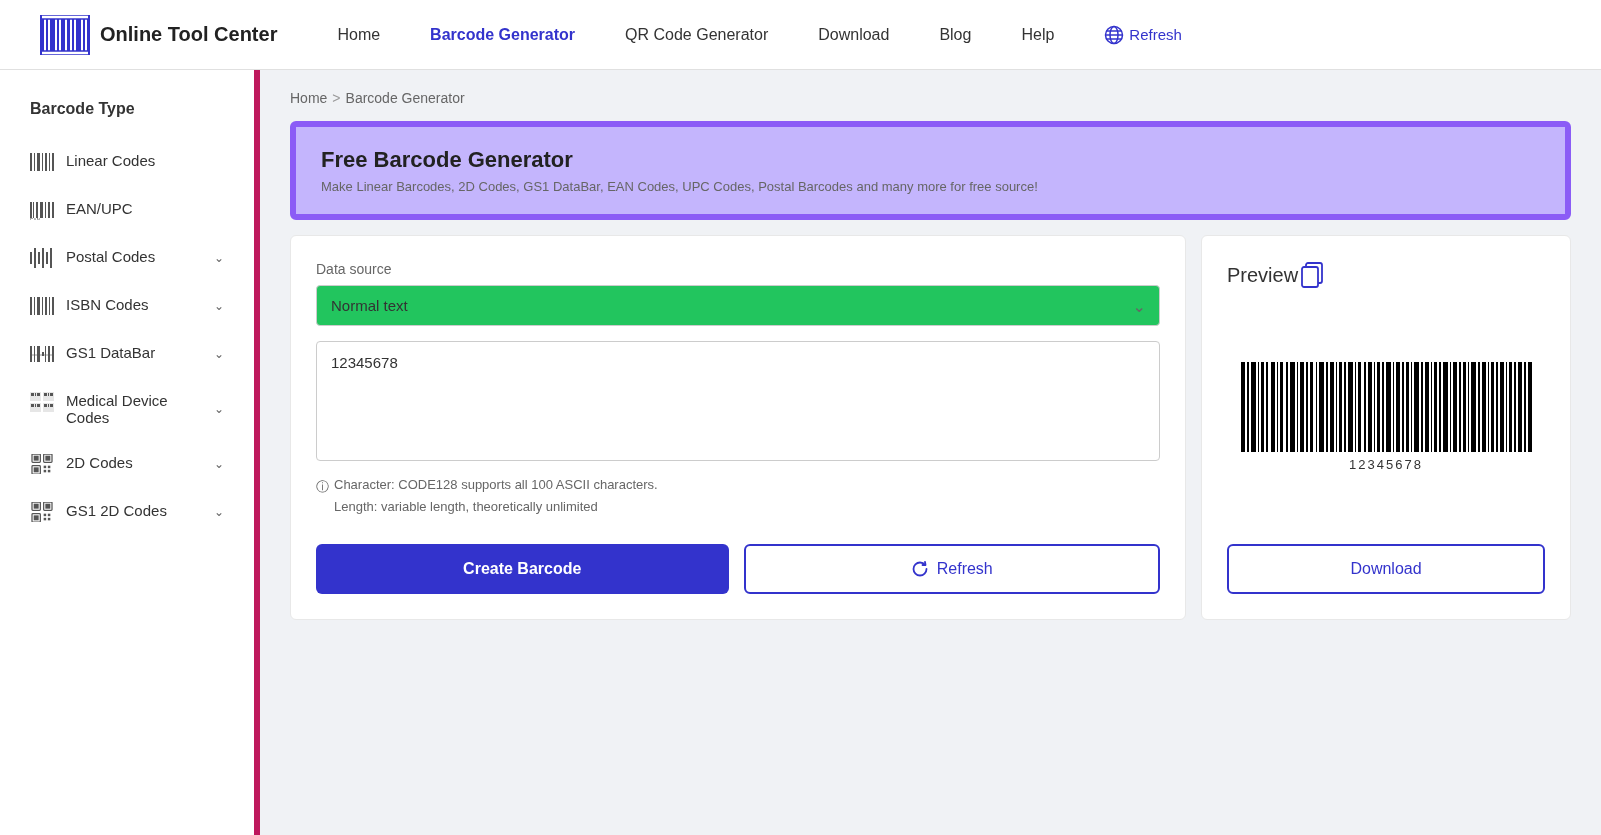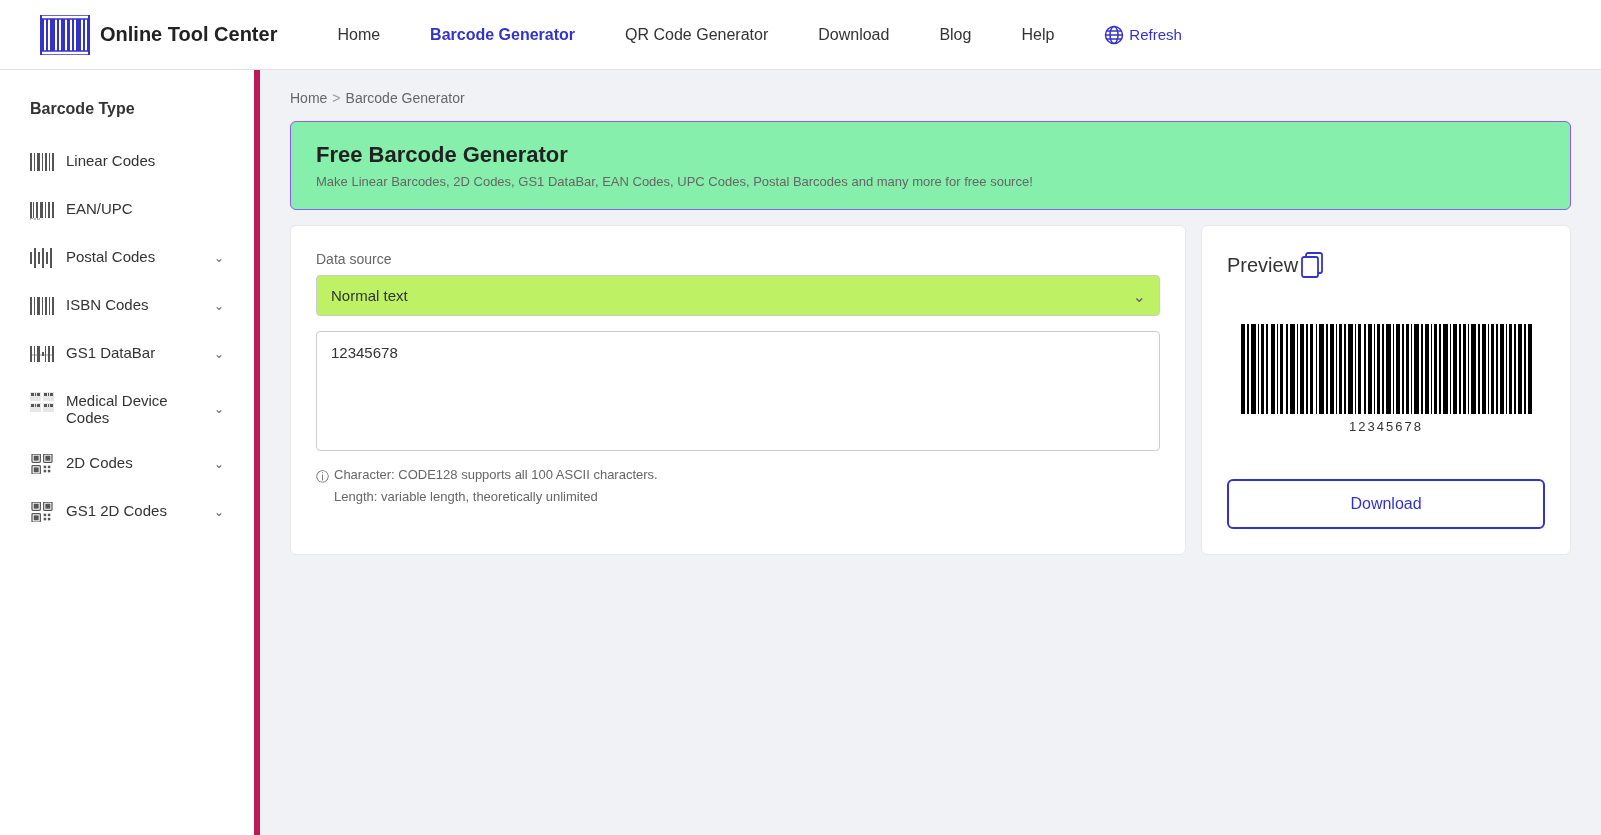--- a/index.html
+++ b/index.html
@@ -116,25 +116,25 @@
       gap: 5px;
     }
     .breadcrumb-link {
       color: #666;
       cursor: pointer;
     }
     .breadcrumb-separator { color: #999; }
     .breadcrumb-current { color: #666; }
 
     .hero-box {
-      background: #86efac;
+      background: #c4b5fd;
       border-radius: 6px;
       padding: 20px 25px;
       margin-bottom: 15px;
-      border: 1px solid #8b5cf6;
+      border: 6px solid #8b5cf6;
     }
     .hero-title {
       font-size: 22px;
       font-weight: bold;
       color: #222;
       margin-bottom: 6px;
     }
     .hero-desc {
       font-size: 13px;
       color: #666;
@@ -180,21 +180,21 @@
       width: 100%;
       margin-bottom: 15px;
     }
     .select-wrapper select {
       width: 100%;
       border: 1px solid #ccc;
       border-radius: 4px;
       padding: 11px 14px;
       font-size: 15px;
       color: #333;
-      background: #bef264;
+      background: #22c55e;
       cursor: pointer;
       appearance: none;
       outline: none;
     }
     .select-arrow {
       position: absolute;
       right: 14px;
       top: 50%;
       transform: translateY(-50%);
       pointer-events: none;
@@ -535,20 +535,30 @@
         <div class="info-text">
           <div class="info-row">
             <span class="info-icon">ⓘ</span>
             <span>Character: CODE128 supports all 100 ASCII characters.</span>
           </div>
           <div class="info-row" style="padding-left:18px;">
             <span>Length: variable length, theoretically unlimited</span>
           </div>
         </div>
 
+        <div class="buttons-row">
+          <button class="btn-create">Create Barcode</button>
+          <button class="btn-refresh">
+            <svg width="18" height="18" viewBox="0 0 18 18" fill="none" xmlns="http://www.w3.org/2000/svg">
+              <path d="M15.5 9A6.5 6.5 0 1 1 9 2.5c2.1 0 3.97.99 5.2 2.53" stroke="#3333cc" stroke-width="1.8" stroke-linecap="round"></path>
+              <polyline points="14,2 14.5,5 11.5,5" fill="none" stroke="#3333cc" stroke-width="1.8" stroke-linecap="round" stroke-linejoin="round"></polyline>
+            </svg>
+            <span>Refresh</span>
+          </button>
+        </div>
       </div>
 
       <div class="gen-right">
         <div class="preview-header">
           <span class="preview-title">Preview</span>
           <svg class="copy-icon-btn" width="28" height="28" viewBox="0 0 28 28" fill="none" xmlns="http://www.w3.org/2000/svg">
             <rect x="8" y="2" width="16" height="20" rx="2" stroke="#3333cc" stroke-width="1.8"></rect>
             <rect x="4" y="6" width="16" height="20" rx="2" stroke="#3333cc" stroke-width="1.8" fill="white"></rect>
           </svg>
         </div>

